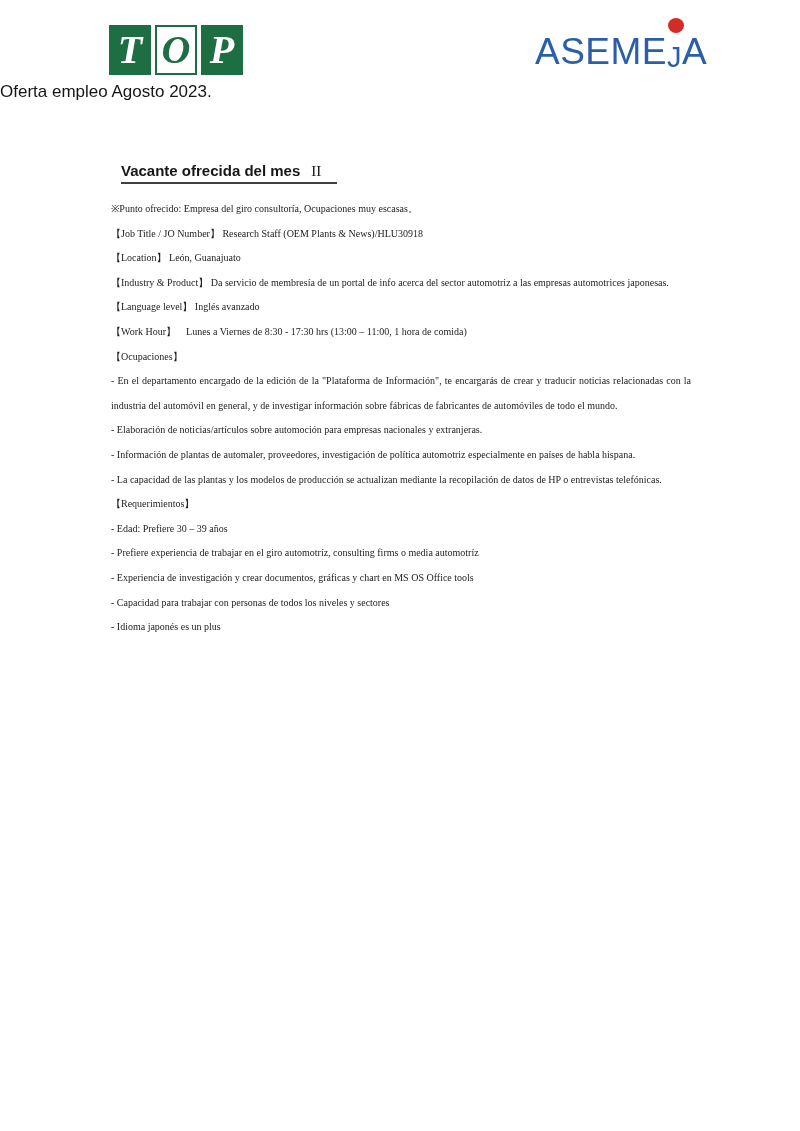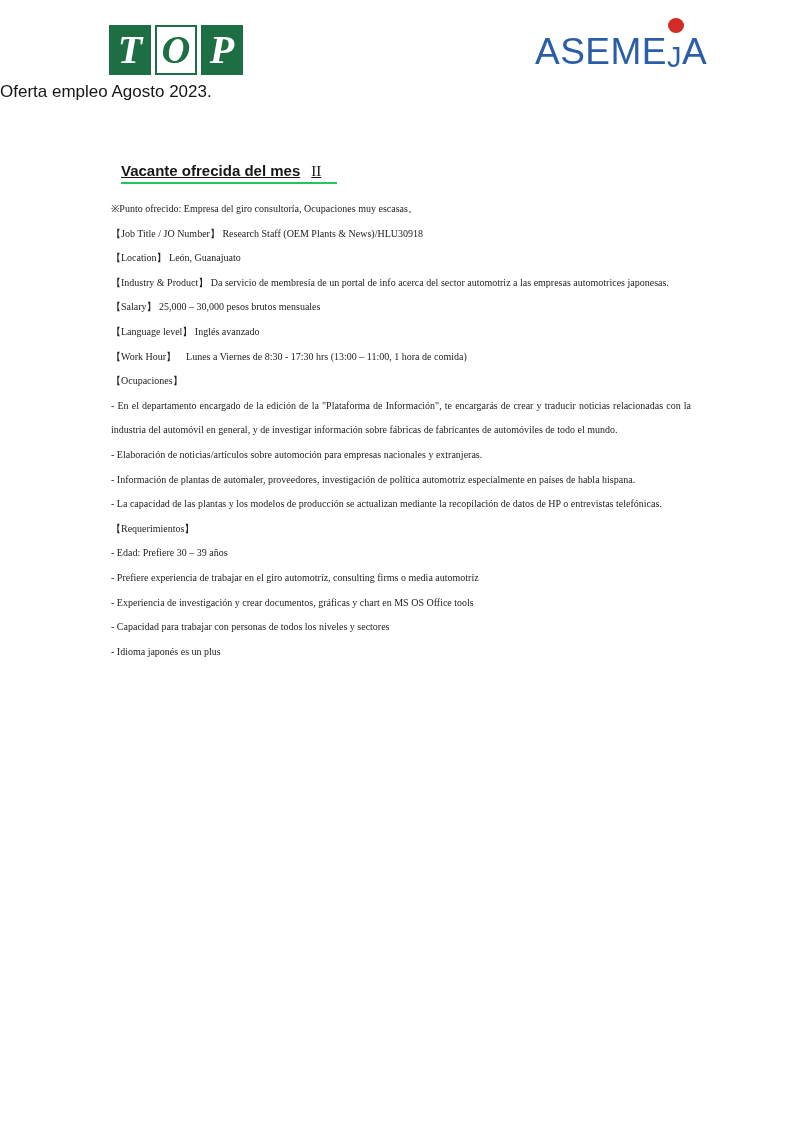--- a/index.html
+++ b/index.html
@@ -35,23 +35,22 @@
   
   .doc-title {
     position:absolute; top:82px; left:0; width:100%; text-align:left;
     font-family:"Liberation Sans", sans-serif; font-size:17px; color:#161616;
   }
 
   
   .section-heading {
     position:absolute; left:121px; top:162px;
     font-family:"Liberation Sans", sans-serif; font-size:15px; font-weight:bold;
-    color:#161616; border-bottom:2px solid #22c55e; padding:0 16px 2px 0;
+    color:#161616; border-bottom:2px solid #404040; padding:0 16px 2px 0;
     white-space:nowrap;
-    text-decoration:underline;
   }
   .section-heading .numeral {
     font-family:"Liberation Serif", serif; font-weight:normal; margin-left:11px;
   }
 
   
   .doc-body {
     position:absolute; left:111px; top:197px; width:580px;
     font-size:10px; line-height:24.6px; color:#1c1c1c;
   }
@@ -75,21 +74,20 @@
 
   <div class="section-heading">
     <span>Vacante ofrecida del mes</span><span class="numeral">II</span>
   </div>
 
   <div class="doc-body">
     <p>※Punto ofrecido: Empresa del giro consultoría, Ocupaciones muy escasas。</p>
     <p>【Job Title / JO Number】 Research Staff (OEM Plants &amp; News)/HLU30918</p>
     <p>【Location】 León, Guanajuato</p>
     <p class="justify">【Industry &amp; Product】 Da servicio de membresía de un portal de info acerca del sector automotriz a las empresas automotrices japonesas.</p>
-    <p>【Salary】 25,000 – 30,000 pesos brutos mensuales</p>
     <p>【Language level】 Inglés avanzado</p>
     <p>【Work Hour】　Lunes a Viernes de 8:30 - 17:30 hrs (13:00 – 11:00, 1 hora de comida)</p>
     <p>【Ocupaciones】</p>
     <p class="justify">- En el departamento encargado de la edición de la "Plataforma de Información", te encargarás de crear y traducir noticias relacionadas con la industria del automóvil en general, y de investigar información sobre fábricas de fabricantes de automóviles de todo el mundo.</p>
     <p>- Elaboración de noticias/artículos sobre automoción para empresas nacionales y extranjeras.</p>
     <p class="justify">- Información de plantas de automaler, proveedores, investigación de política automotriz especialmente en países de habla hispana.</p>
     <p class="justify">- La capacidad de las plantas y los modelos de producción se actualizan mediante la recopilación de datos de HP o entrevistas telefónicas.</p>
     <p>【Requerimientos】</p>
     <p>- Edad: Prefiere 30 – 39 años</p>
     <p>- Prefiere experiencia de trabajar en el giro automotríz, consulting firms o media automotríz</p>

